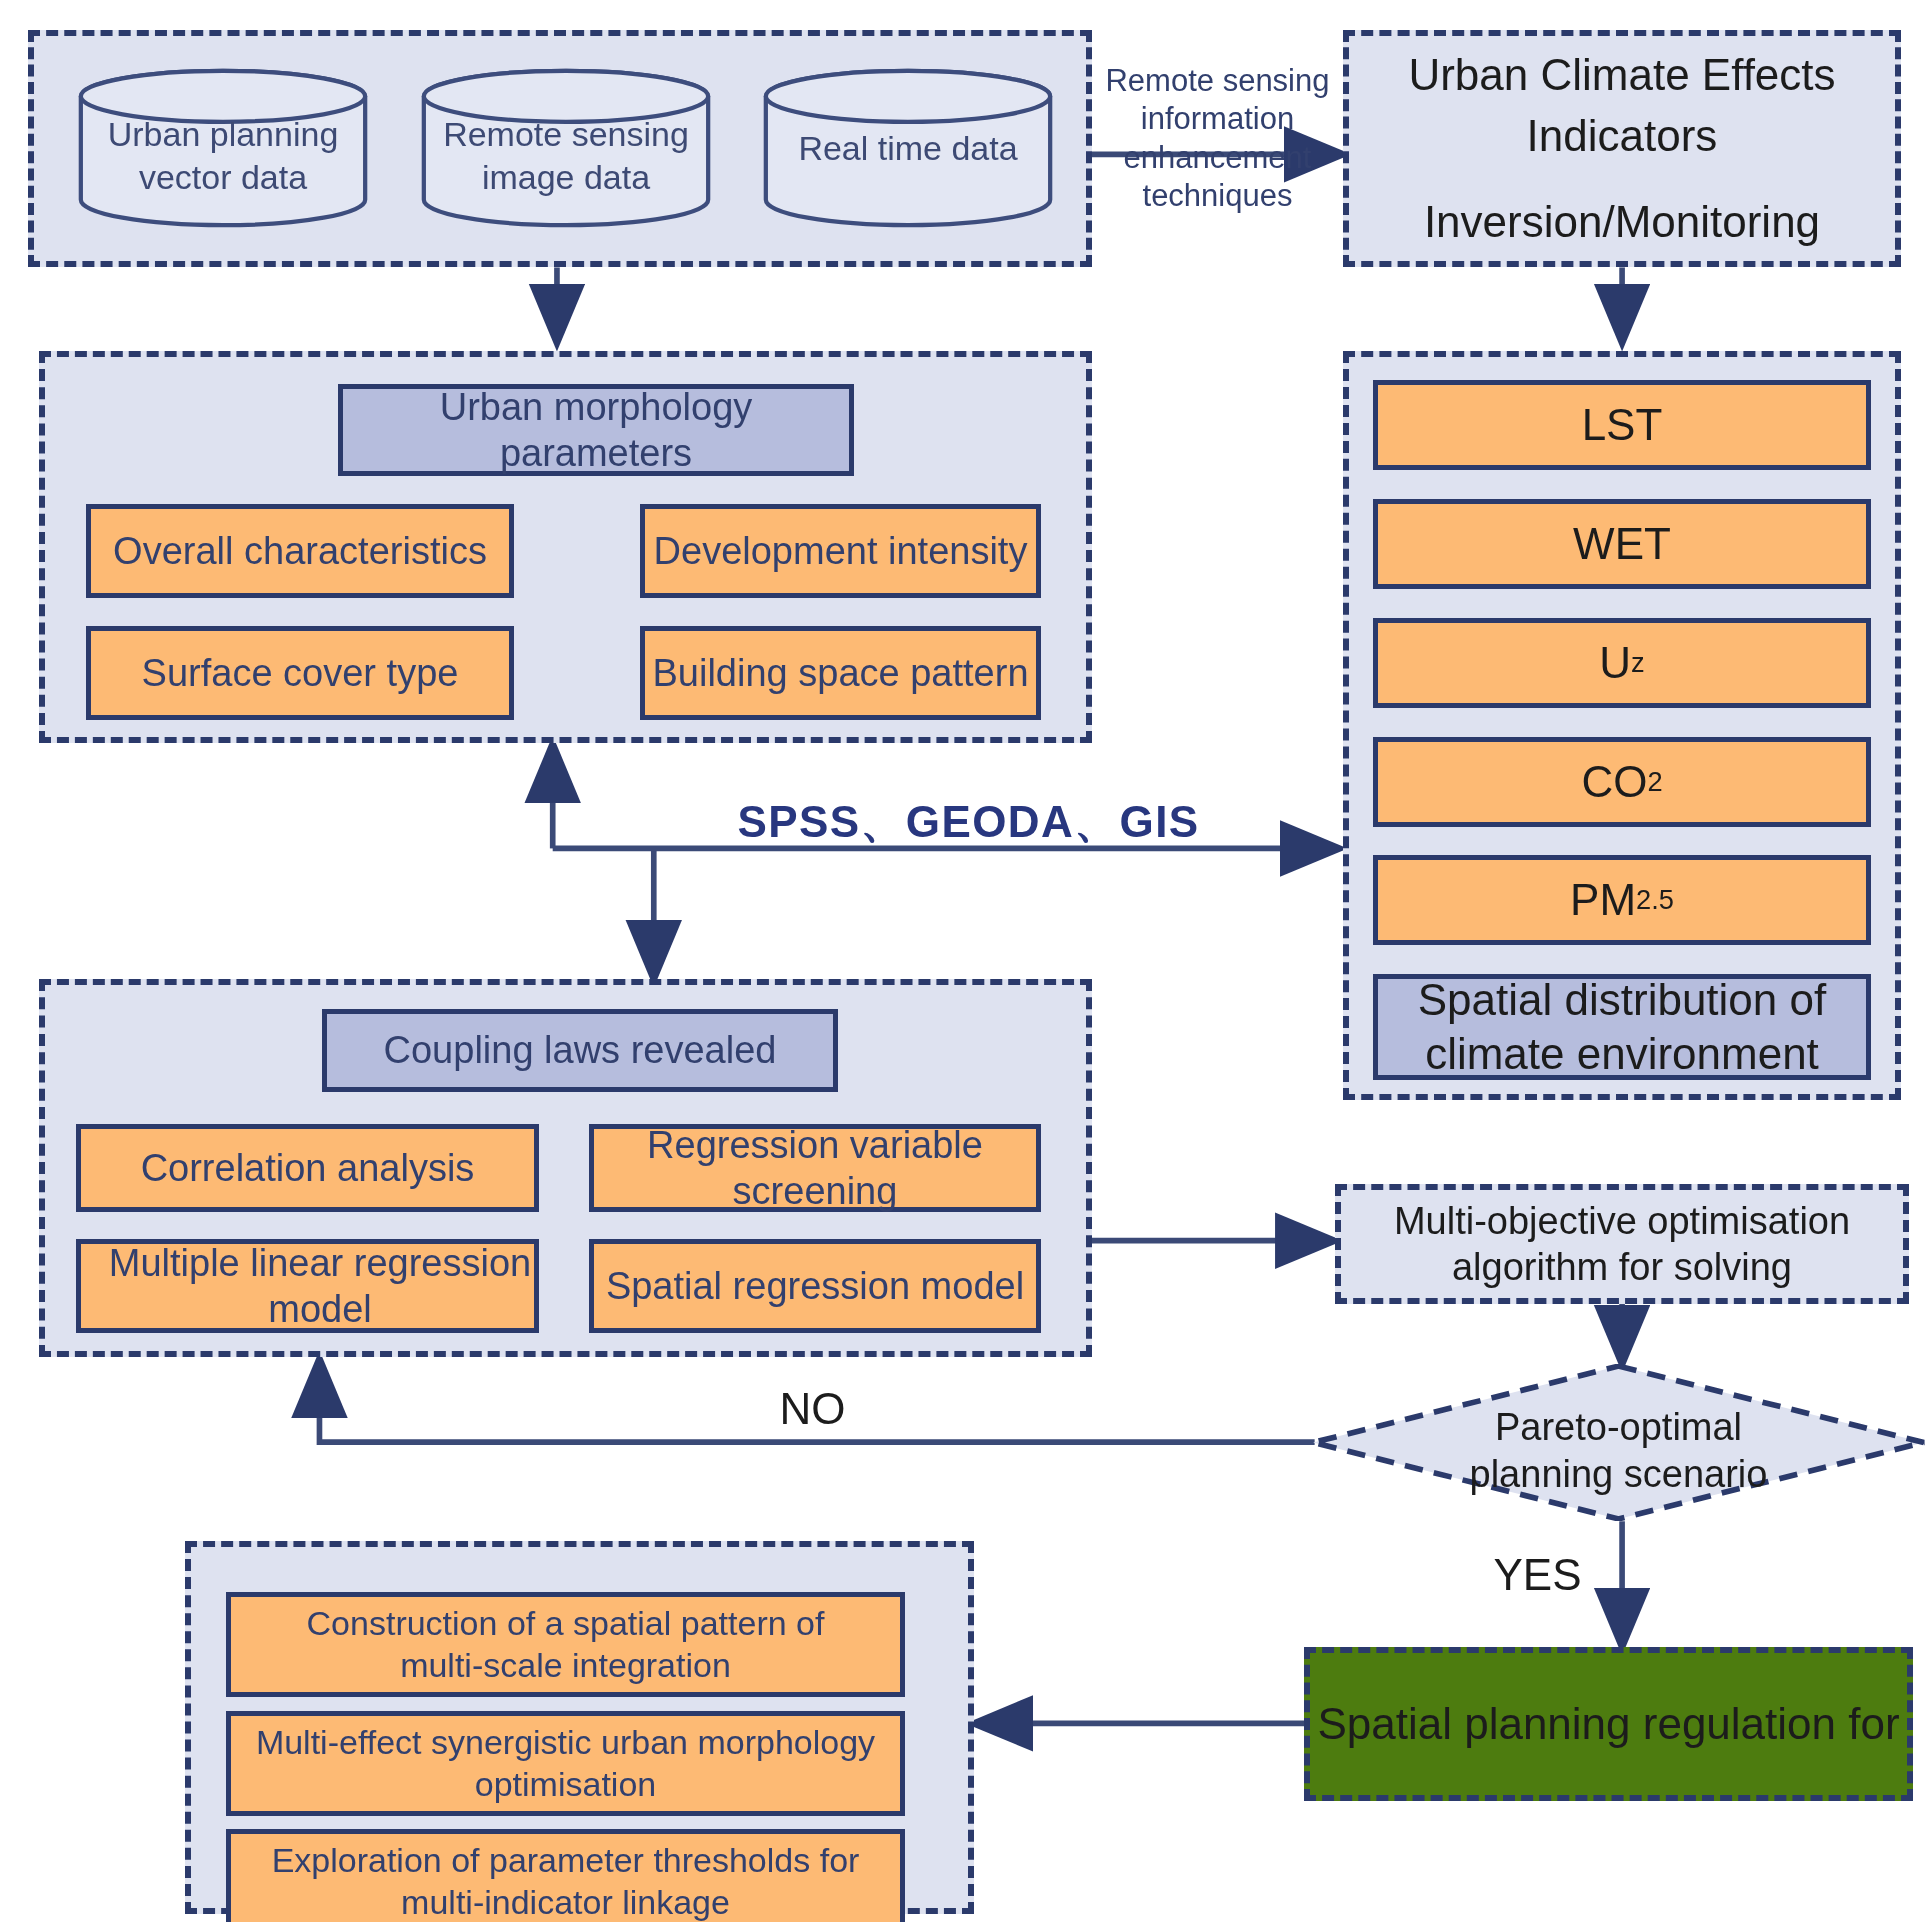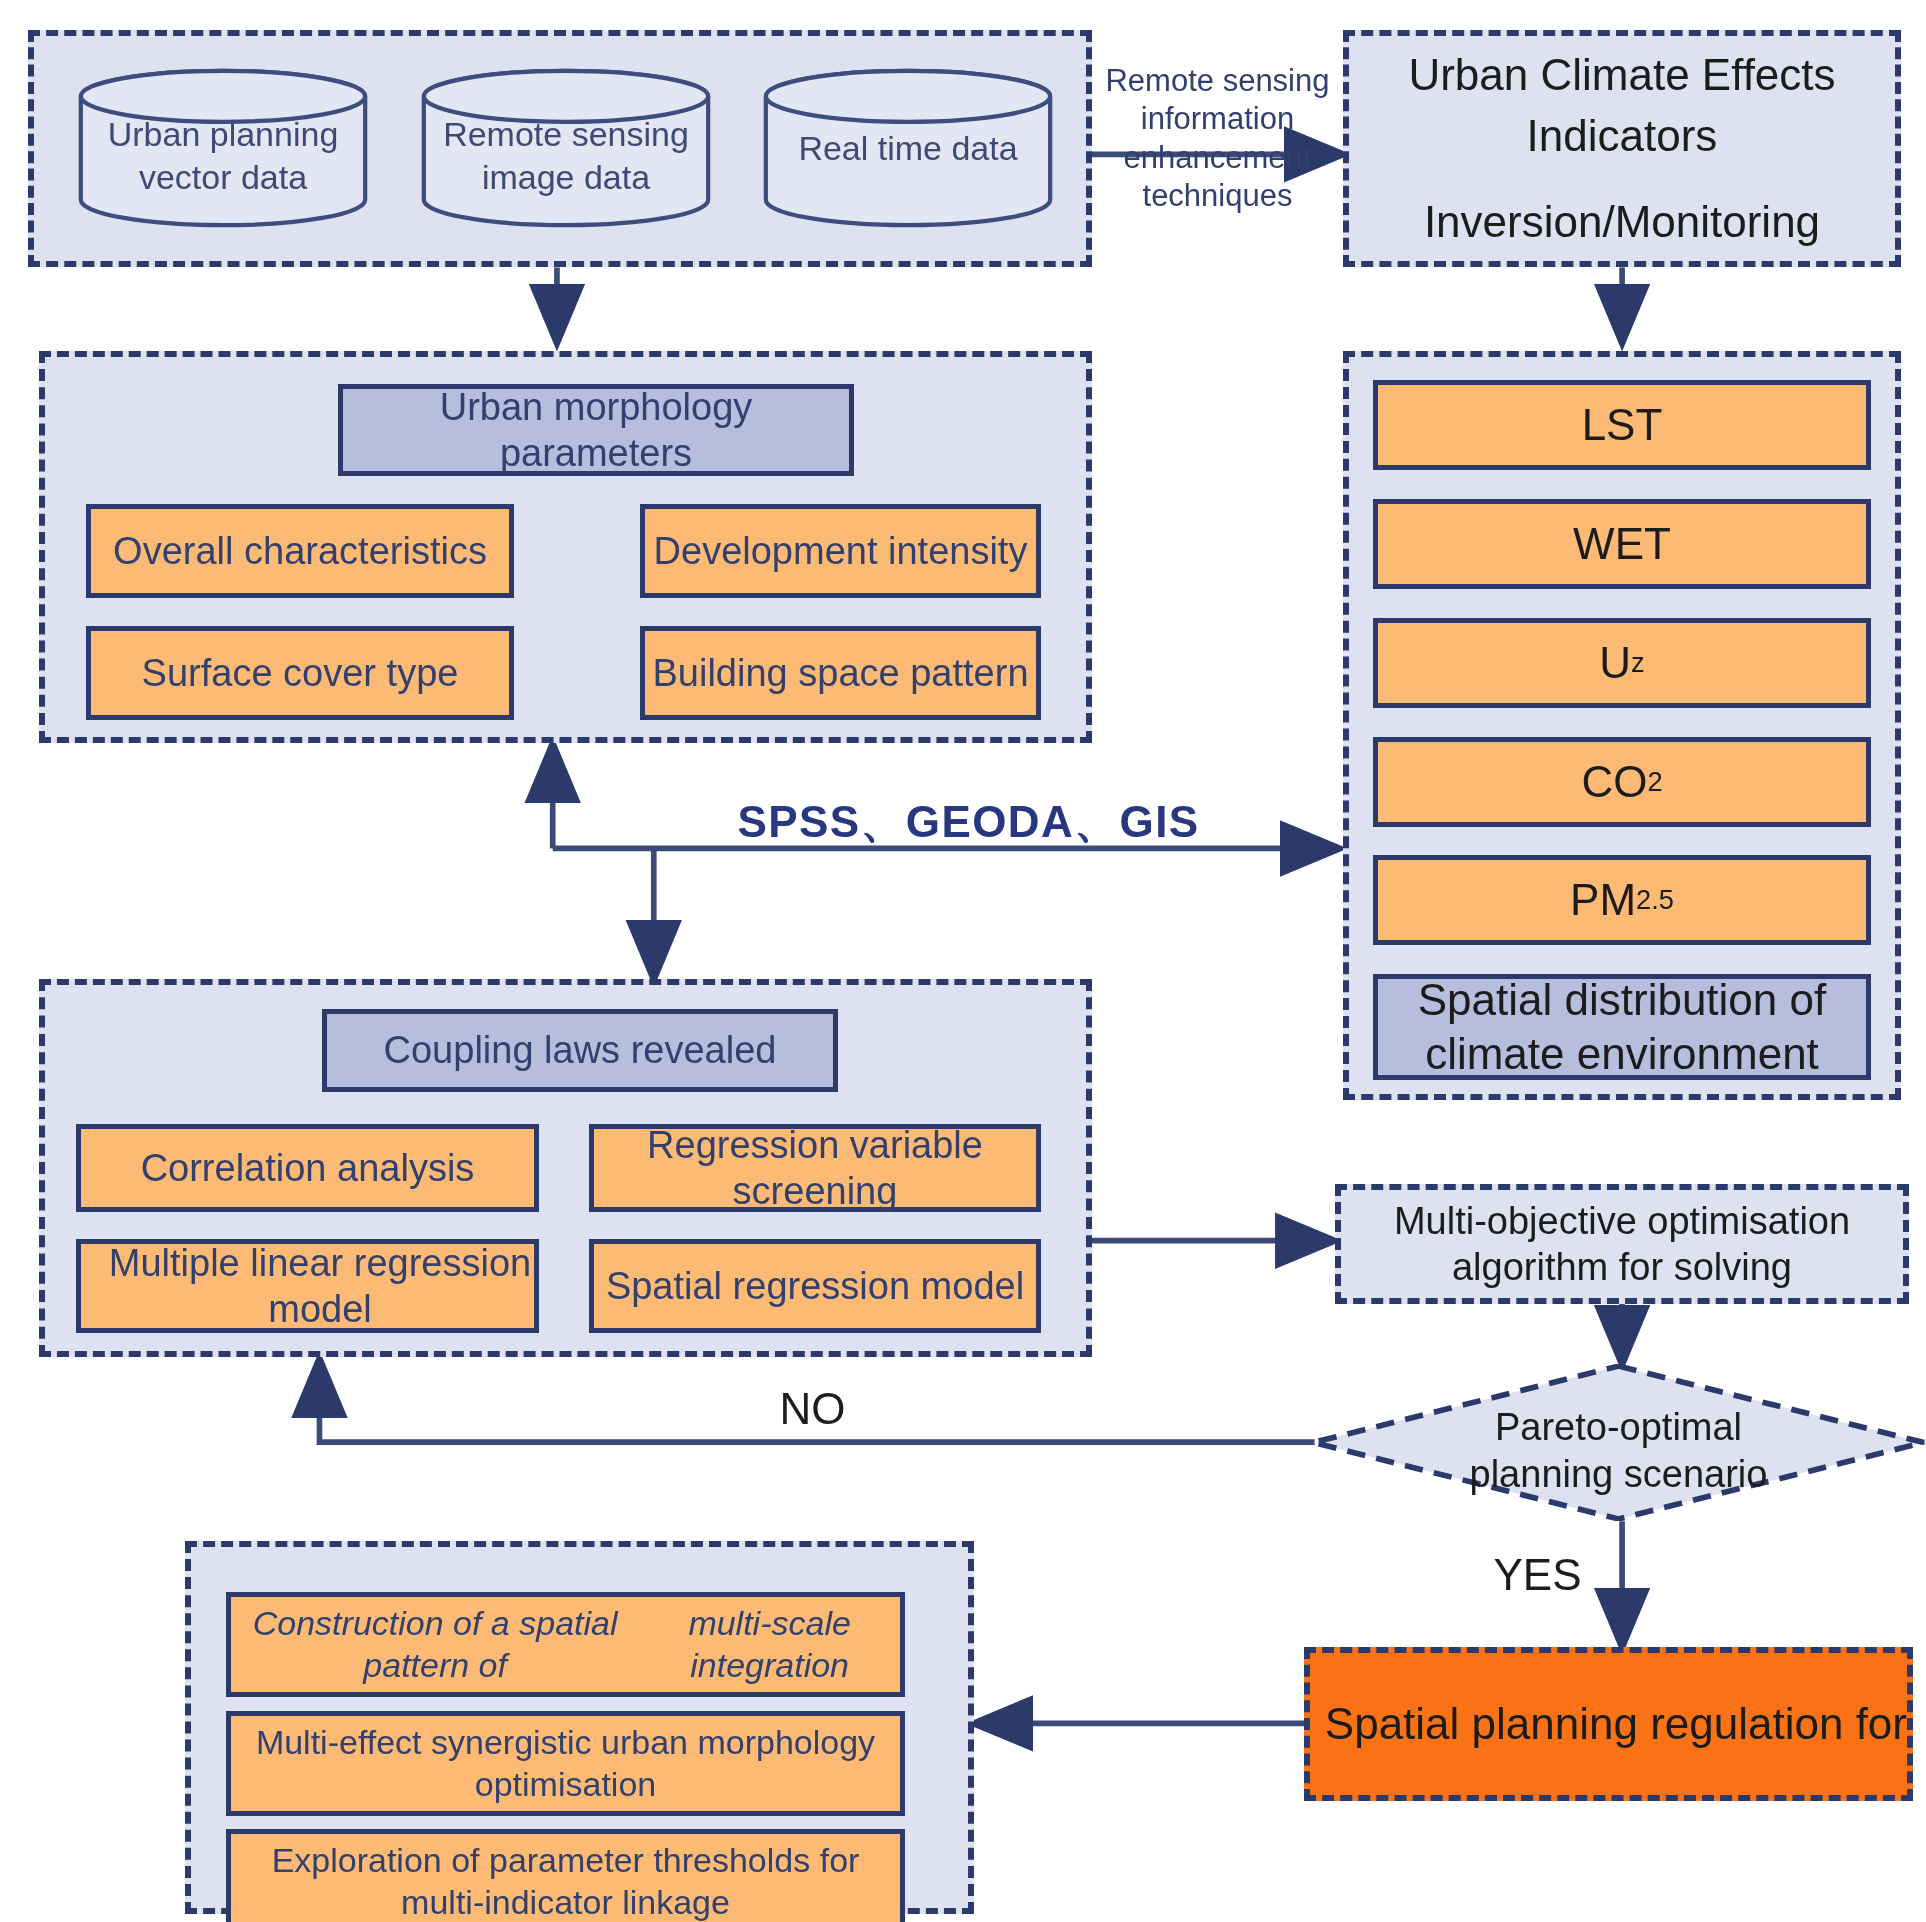--- a/index.html
+++ b/index.html
@@ -41,21 +41,21 @@
     box-sizing:border-box;
     background:#dee2f0;
     border:6.4px dashed #2b3a6b;
     display:flex;
     align-items:center;
     justify-content:center;
     text-align:center;
     line-height:1.22;
     color:#222222;
   }
-  .dashed-box.accent{background:#f97316;align-items:flex-end;}
+  .dashed-box.accent{background:#4d7c0f;}
   .plain-text{
     position:absolute;
     text-align:center;
     line-height:1.24;
     color:#32406e;
   }
   .dark-text{color:#1c1c1c;}
   
   .cyl{
     position:absolute;
@@ -258,21 +258,21 @@
   <div class="plain-text f44 dark-text" style="left:1467px; top:1548px; width:141px; color:#1c1c1c;">
     <span>YES</span>
   </div>
 
   <div class="dashed-box accent f44 dark-text" style="left:1304px; top:1647px; width:609px; height:154px; flex-direction:column; color:#1c1c1c;">
     <div>Spatial planning regulation for</div>
   </div>
 
   <div class="dashed-panel" style="left:185px; top:1541px; width:789px; height:373px;"></div>
 
-  <div class="solid-box f34" style="left:226px; top:1592px; width:679px; height:105px; flex-direction:row;font-style:italic;">
+  <div class="solid-box f34" style="left:226px; top:1592px; width:679px; height:105px; flex-direction:column;">
     <div>Construction of a spatial pattern of</div>
     <div>multi-scale integration</div>
   </div>
   <div class="solid-box f34" style="left:226px; top:1711px; width:679px; height:105px; flex-direction:column;">
     <div>Multi-effect synergistic urban morphology</div>
     <div>optimisation</div>
   </div>
   <div class="solid-box f34" style="left:226px; top:1829px; width:679px; height:105px; flex-direction:column;">
     <div>Exploration of parameter thresholds for</div>
     <div>multi-indicator linkage</div>

